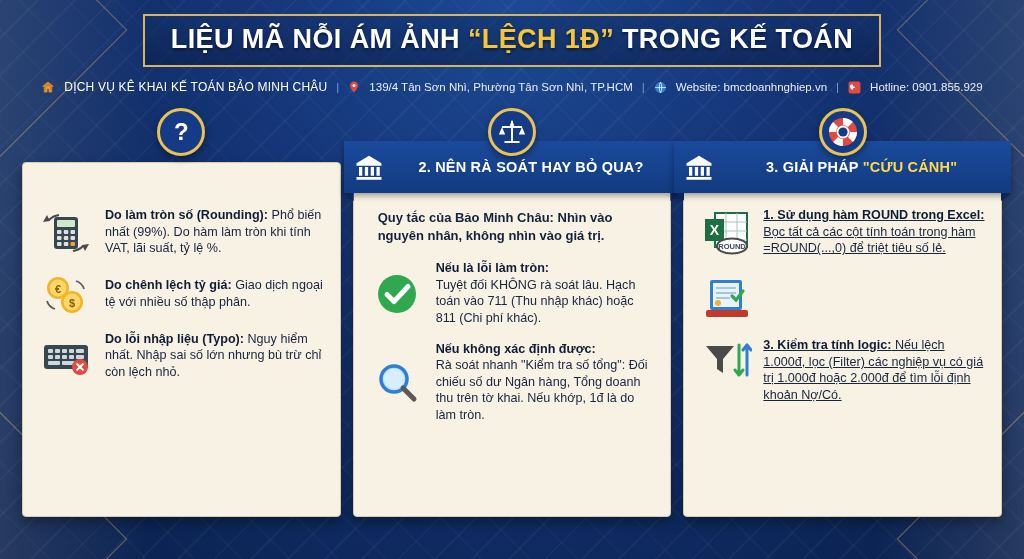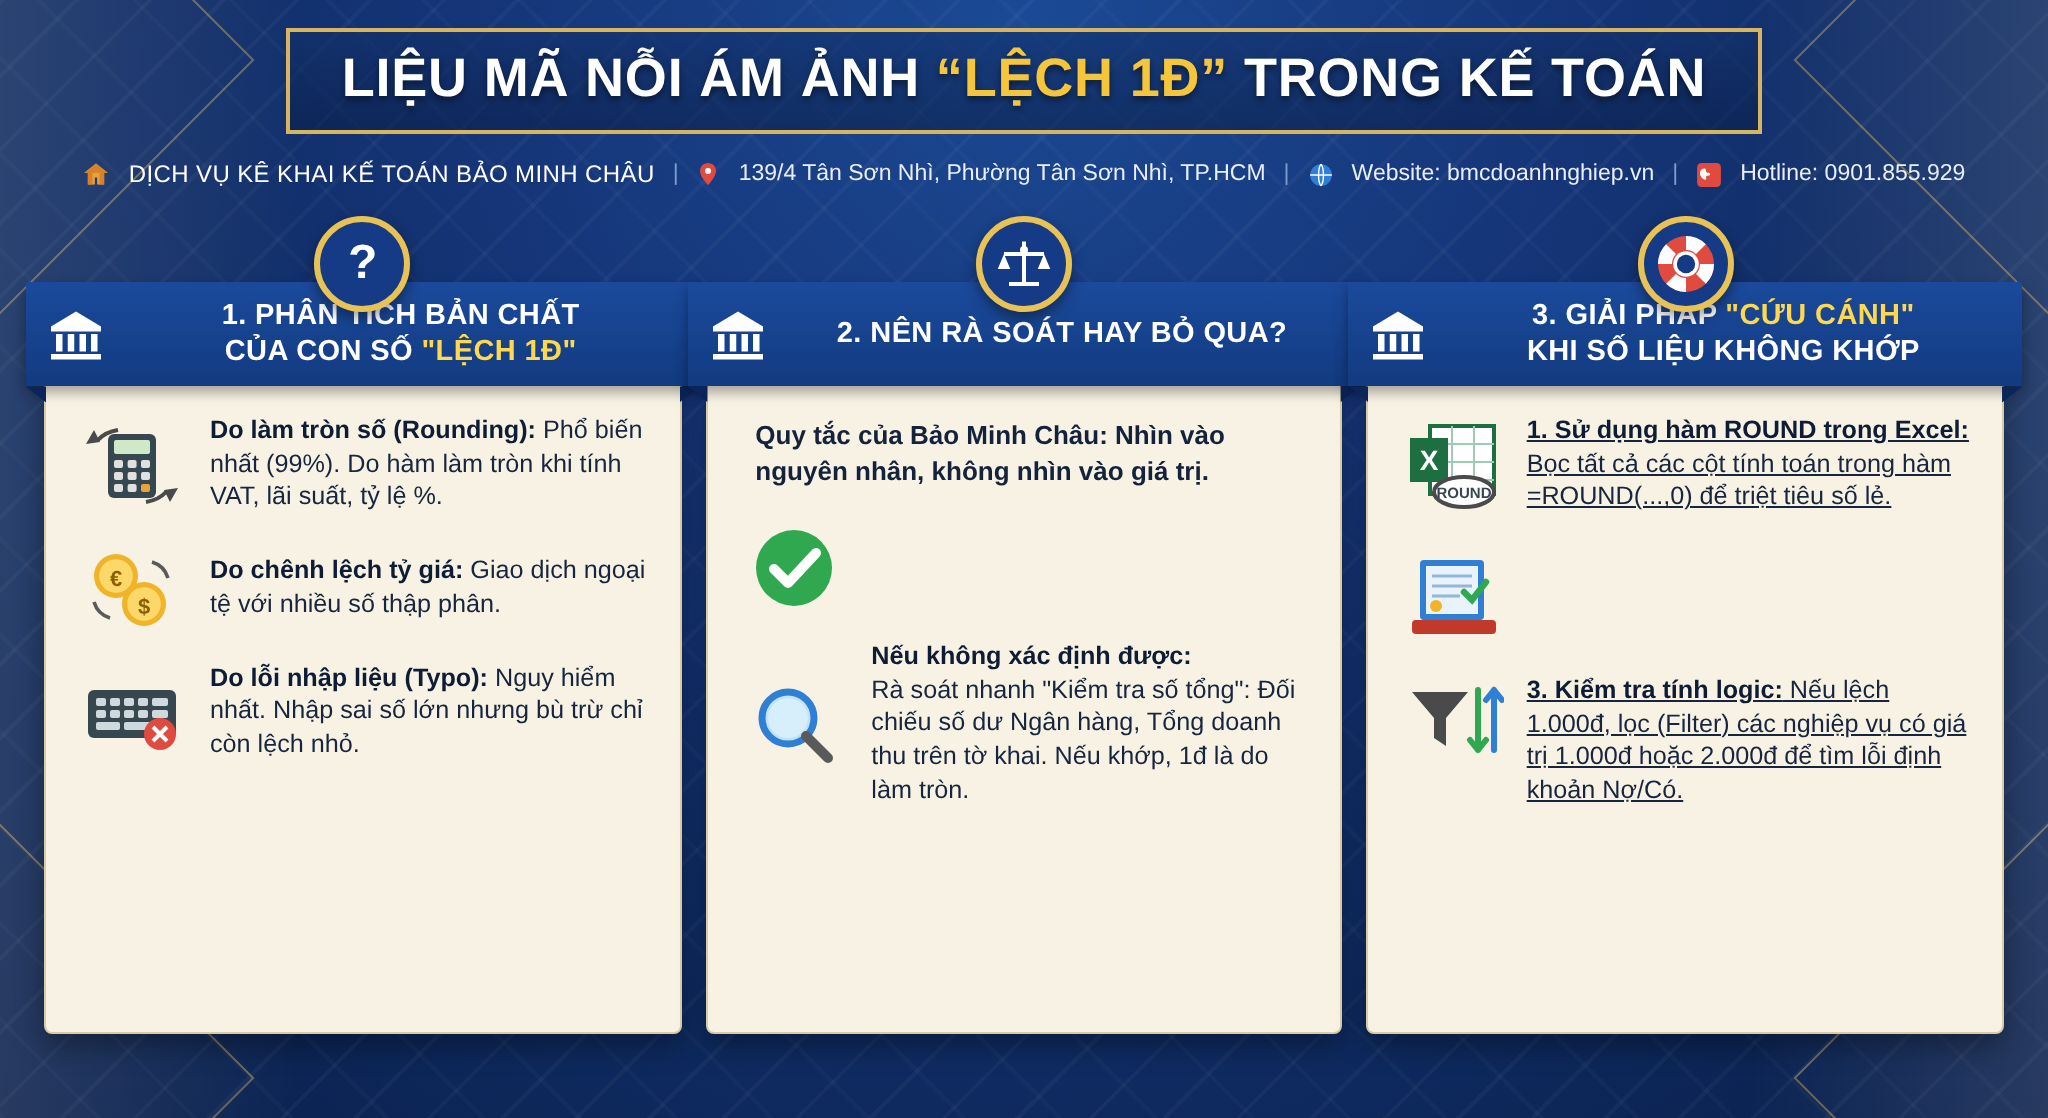--- a/index.html
+++ b/index.html
@@ -196,36 +196,20 @@
   </div>
 </div>
 
 <div class="cols">
 
   <div class="col">
     <div class="badge">
       <span>?</span>
     </div>
     <div class="card">
-      <div class="ribbon">
-        <span class="bank">
-          <svg width="30" height="30" viewBox="0 0 24 24">
-              <path d="M2 9 12 3l10 6v2H2z" fill="#ffffff"></path>
-              <rect x="4" y="12" width="2.6" height="7" fill="#ffffff"></rect>
-              <rect x="8.7" y="12" width="2.6" height="7" fill="#ffffff"></rect>
-              <rect x="13.4" y="12" width="2.6" height="7" fill="#ffffff"></rect>
-              <rect x="18" y="12" width="2.6" height="7" fill="#ffffff"></rect>
-              <rect x="2" y="20" width="20" height="2.2" fill="#ffffff"></rect>
-            </svg>
-        </span>
-        <div class="ribbon-text">
-          <div>1. PHÂN TÍCH BẢN CHẤT</div>
-          <div><span>CỦA CON SỐ </span><span class="yl">"LỆCH 1Đ"</span></div>
-        </div>
-      </div>
 
       <div class="item">
         <div class="item-icon">
           <svg width="50" height="46" viewBox="0 0 50 46">
             <path d="M8 10a16 12 0 0 1 10-5" stroke="#4a4a4a" stroke-width="2" fill="none"></path>
             <path d="M6 5l3 6-7 1z" fill="#4a4a4a"></path>
             <path d="M42 36a16 12 0 0 1-10 5" stroke="#4a4a4a" stroke-width="2" fill="none"></path>
             <path d="M44 41l-3-6 7-1z" fill="#4a4a4a"></path>
             <rect x="13" y="7" width="24" height="32" rx="3" fill="#37474f"></rect>
             <rect x="16" y="10" width="18" height="7" rx="1" fill="#cfe8c8"></rect>
@@ -327,20 +311,24 @@
 
       <div class="intro">Quy tắc của Bảo Minh Châu: Nhìn vào nguyên nhân, không nhìn vào giá trị.</div>
 
       <div class="item">
         <div class="item-icon">
           <svg width="44" height="44" viewBox="0 0 44 44">
             <circle cx="22" cy="22" r="19" fill="#2fa84f"></circle>
             <path d="M12 22.5l7 7 14-15" stroke="#ffffff" stroke-width="5" fill="none" stroke-linecap="round" stroke-linejoin="round"></path>
           </svg>
         </div>
+        <div class="item-text">
+          <b>Nếu là lỗi làm tròn:</b><br>
+          <span>Tuyệt đối KHÔNG rà soát lâu. Hạch toán vào 711 (Thu nhập khác) hoặc 811 (Chi phí khác).</span>
+        </div>
       </div>
 
       <div class="item">
         <div class="item-icon">
           <svg width="46" height="46" viewBox="0 0 46 46">
             <circle cx="20" cy="19" r="13" fill="#bfe3f5" stroke="#2f7fd4" stroke-width="3.5"></circle>
             <circle cx="20" cy="19" r="10" fill="#d7eefb"></circle>
             <path d="M29 28l11 11" stroke="#5a5a5a" stroke-width="5" stroke-linecap="round"></path>
           </svg>
         </div>
@@ -372,21 +360,20 @@
               <path d="M2 9 12 3l10 6v2H2z" fill="#ffffff"></path>
               <rect x="4" y="12" width="2.6" height="7" fill="#ffffff"></rect>
               <rect x="8.7" y="12" width="2.6" height="7" fill="#ffffff"></rect>
               <rect x="13.4" y="12" width="2.6" height="7" fill="#ffffff"></rect>
               <rect x="18" y="12" width="2.6" height="7" fill="#ffffff"></rect>
               <rect x="2" y="20" width="20" height="2.2" fill="#ffffff"></rect>
             </svg>
         </span>
         <div class="ribbon-text">
           <div><span>3. GIẢI PHÁP </span><span class="yl">"CỨU CÁNH"</span></div>
-          <div>KHI SỐ LIỆU KHÔNG KHỚP</div>
         </div>
       </div>
 
       <div class="num-item">
         <div class="item-icon">
           <svg width="52" height="50" viewBox="0 0 52 50">
             <rect x="14" y="4" width="32" height="34" fill="#ffffff" stroke="#1d6f42" stroke-width="2"></rect>
             <g stroke="#9ecbb4" stroke-width="1">
               <path d="M14 13h32M14 22h32M14 31h32M25 4v34M36 4v34"></path>
             </g>

